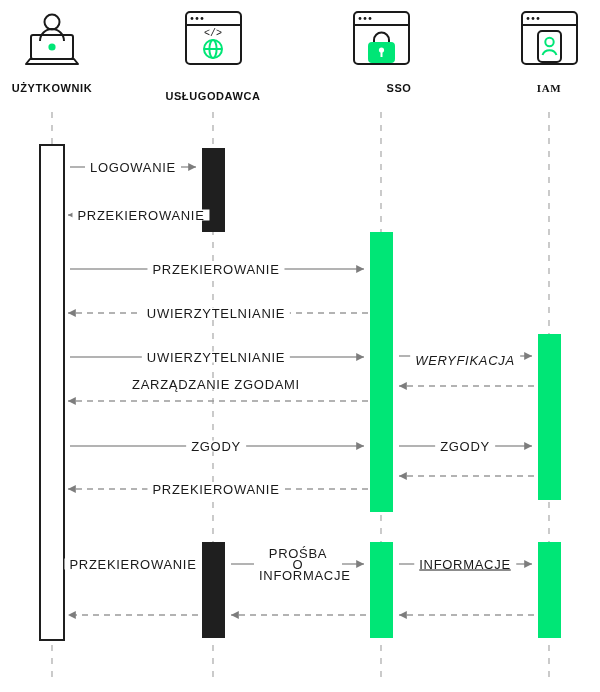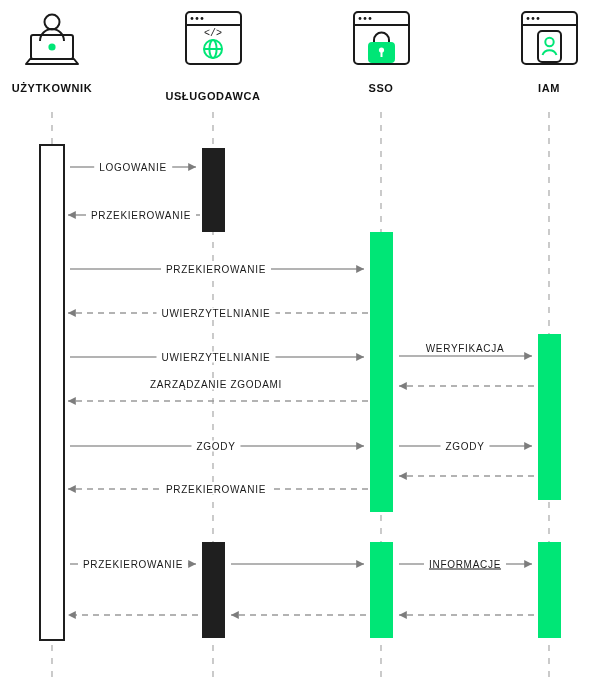--- a/index.html
+++ b/index.html
@@ -25,21 +25,21 @@
     font-size: 11px;
     font-weight: bold;
     letter-spacing: 0.6px;
     color: #111111;
     text-align: center;
     transform: translateX(-50%);
     white-space: nowrap;
   }
   .msg-label {
     position: absolute;
-    font-size: 10px;
+    font-size: 13px;
     letter-spacing: 0.7px;
     color: #1a1a1a;
     text-align: center;
     transform: translate(-50%, -50%);
     white-space: nowrap;
     background: #ffffff;
     padding: 0 5px;
     line-height: 11px;
   }
   .msg-label.two-line {
@@ -161,29 +161,33 @@
       <line x1="534" y1="615" x2="399" y2="615" marker-end="url(#arrowL)" stroke-dasharray="6 5"></line>
 
       <line x1="366" y1="615" x2="231" y2="615" marker-end="url(#arrowL)" stroke-dasharray="6 5"></line>
 
       <line x1="198" y1="615" x2="68" y2="615" marker-end="url(#arrowL)" stroke-dasharray="6 5"></line>
     </g>
   </svg>
 
   <div class="actor-label" style="left:52px;  top:82px;">UŻYTKOWNIK</div>
   <div class="actor-label" style="left:213px; top:90px;">USŁUGODAWCA</div>
-  <div class="actor-label" style="left:381px; top:82px;text-align:right;">SSO</div>
-  <div class="actor-label" style="left:549px; top:82px;">IAM</div>
+  <div class="actor-label" style="left:399px; top:82px;text-align:right;">SSO</div>
+  <div class="actor-label" style="left:549px; top:82px;font-family:Liberation Serif, serif;">IAM</div>
 
   <div class="msg-label" style="left:133px; top:167px;">LOGOWANIE</div>
   <div class="msg-label" style="left:141px; top:215px;">PRZEKIEROWANIE</div>
   <div class="msg-label" style="left:216px; top:269px;">PRZEKIEROWANIE</div>
   <div class="msg-label" style="left:216px; top:313px;">UWIERZYTELNIANIE</div>
   <div class="msg-label" style="left:216px; top:357px;">UWIERZYTELNIANIE</div>
-  <div class="msg-label" style="left:465px; top:348px;">WERYFIKACJA</div>
+  <div class="msg-label" style="left:465px; top:360px;font-style:italic;">WERYFIKACJA</div>
   <div class="msg-label" style="left:216px; top:384px;">ZARZĄDZANIE ZGODAMI</div>
   <div class="msg-label" style="left:216px; top:446px;">ZGODY</div>
   <div class="msg-label" style="left:465px; top:446px;">ZGODY</div>
   <div class="msg-label" style="left:216px; top:489px;">PRZEKIEROWANIE</div>
   <div class="msg-label" style="left:133px; top:564px;">PRZEKIEROWANIE</div>
+  <div class="msg-label two-line" style="left:298px; top:564px;">
+    <span>PROŚBA</span><br>
+    <span>O INFORMACJE</span>
+  </div>
   <div class="msg-label" style="left:465px; top:564px;text-decoration:underline;">INFORMACJE</div>
 
 </div>
 
 </body></html>

